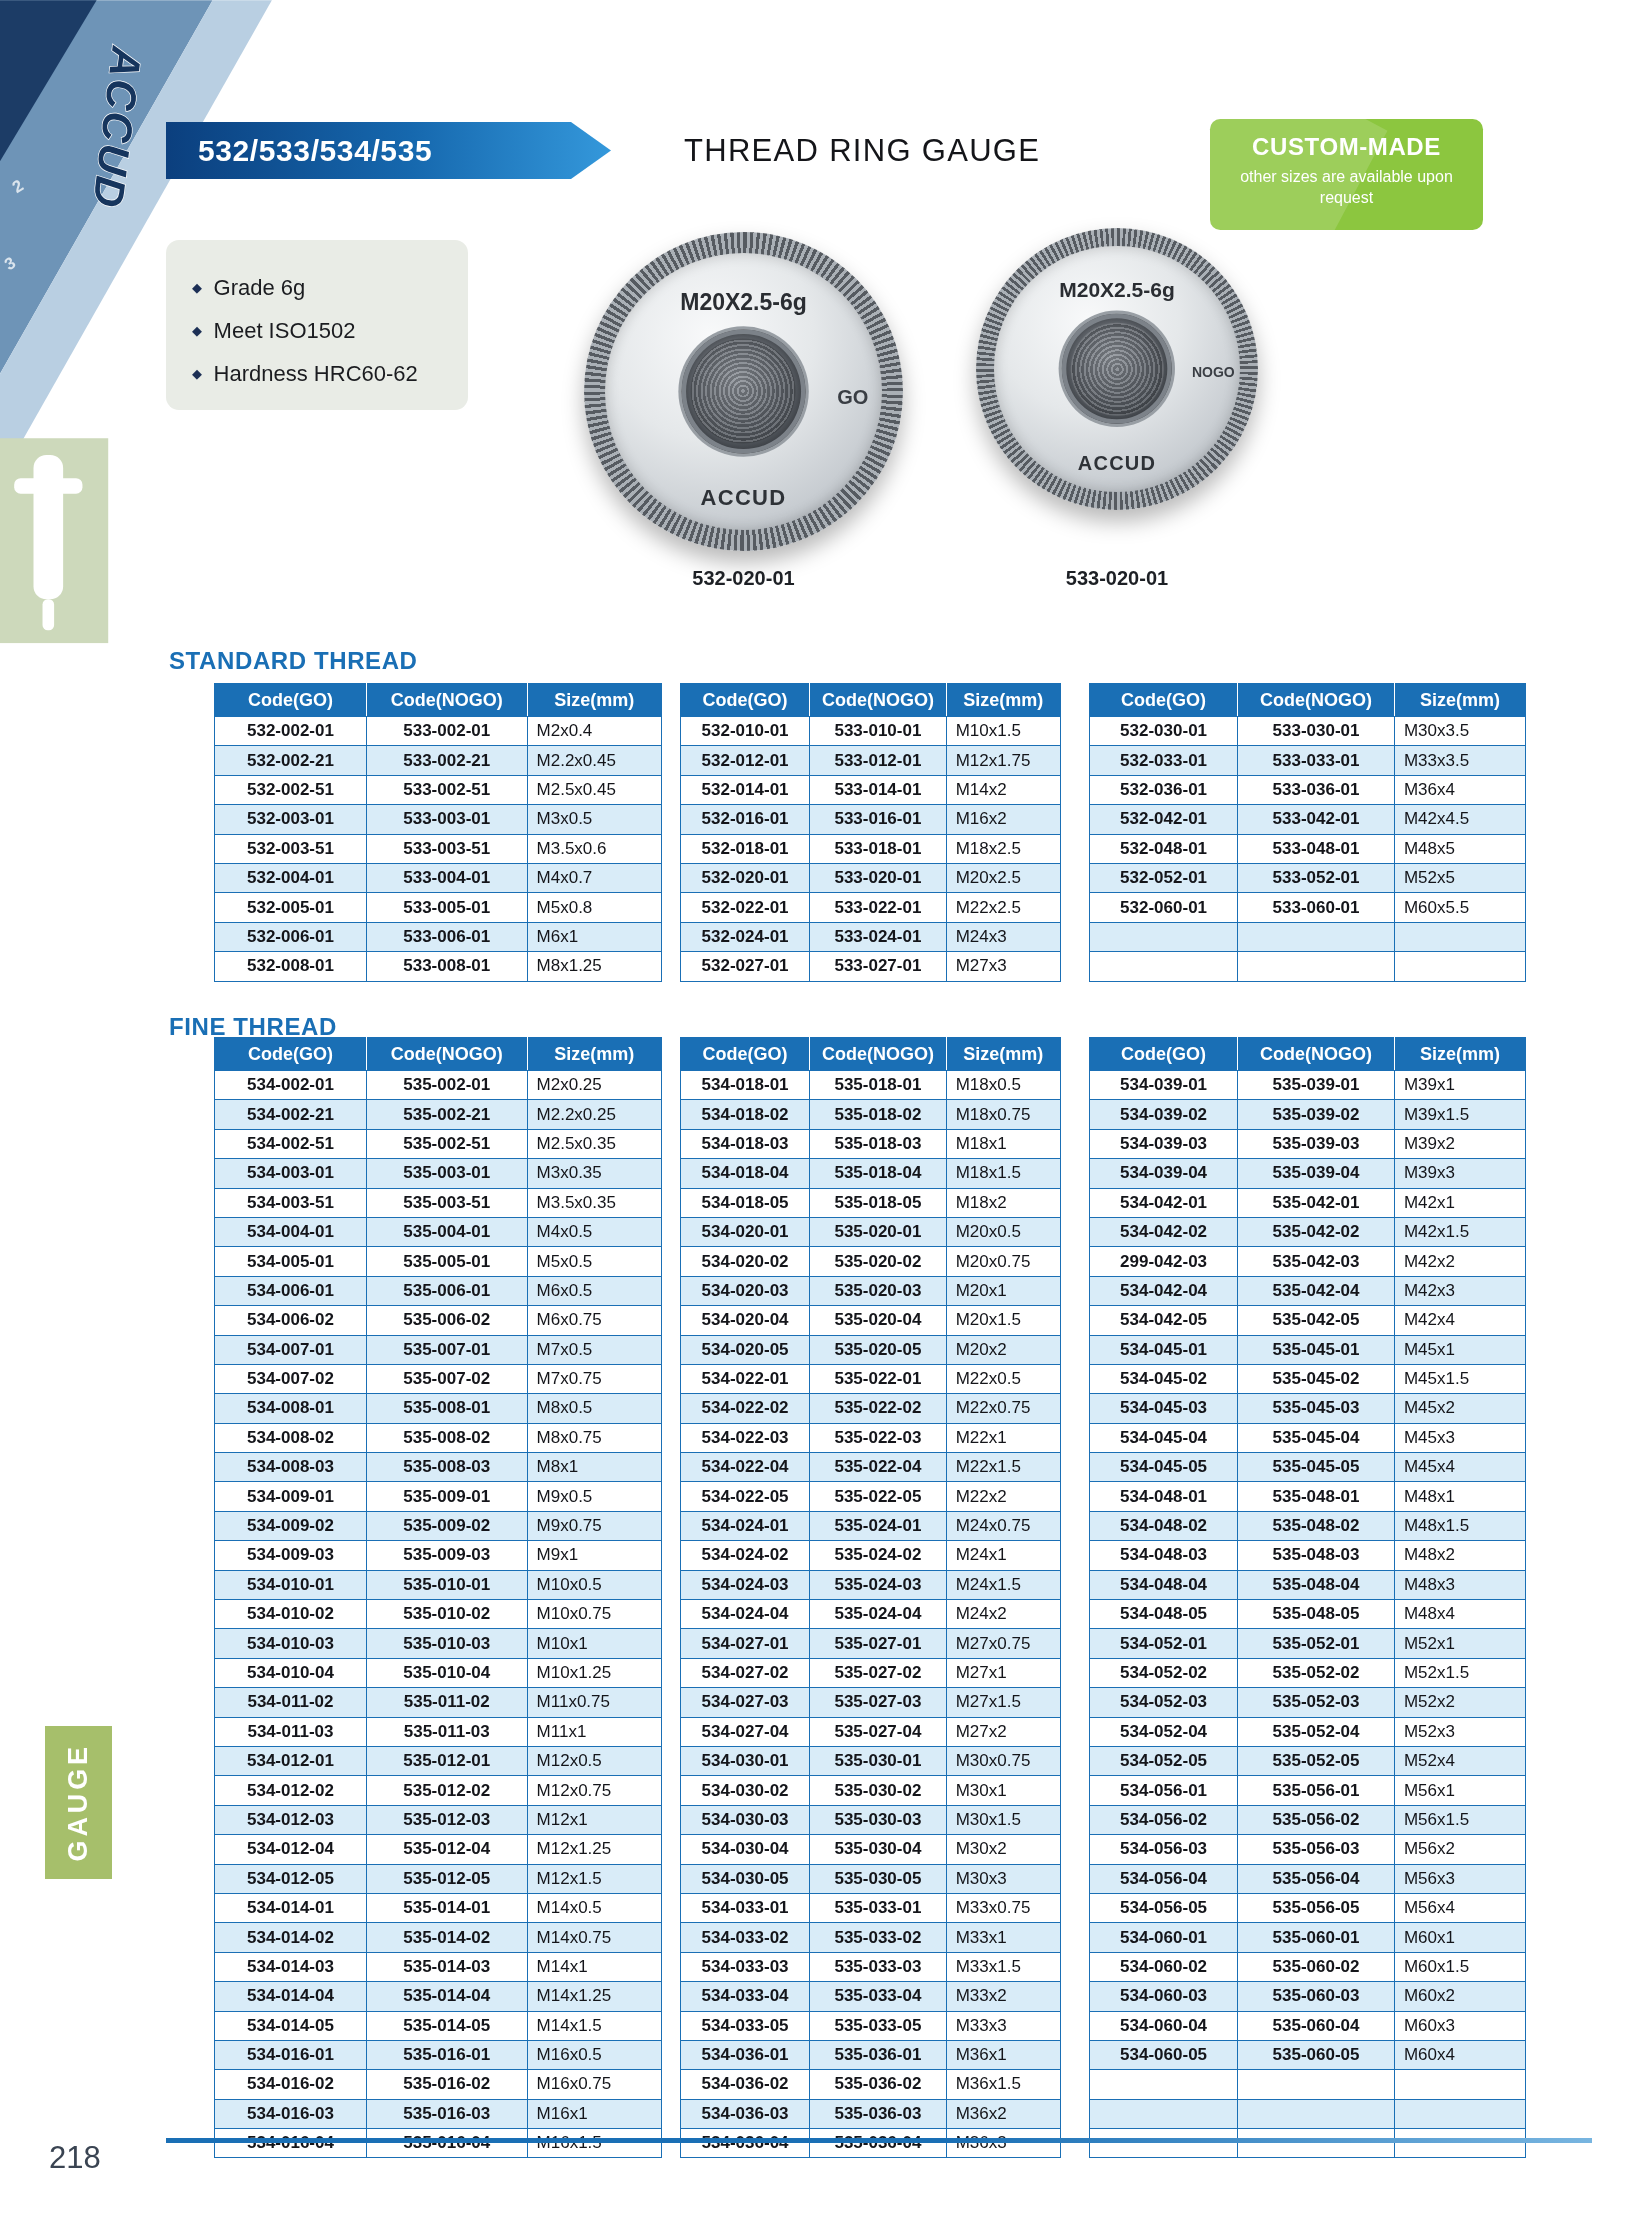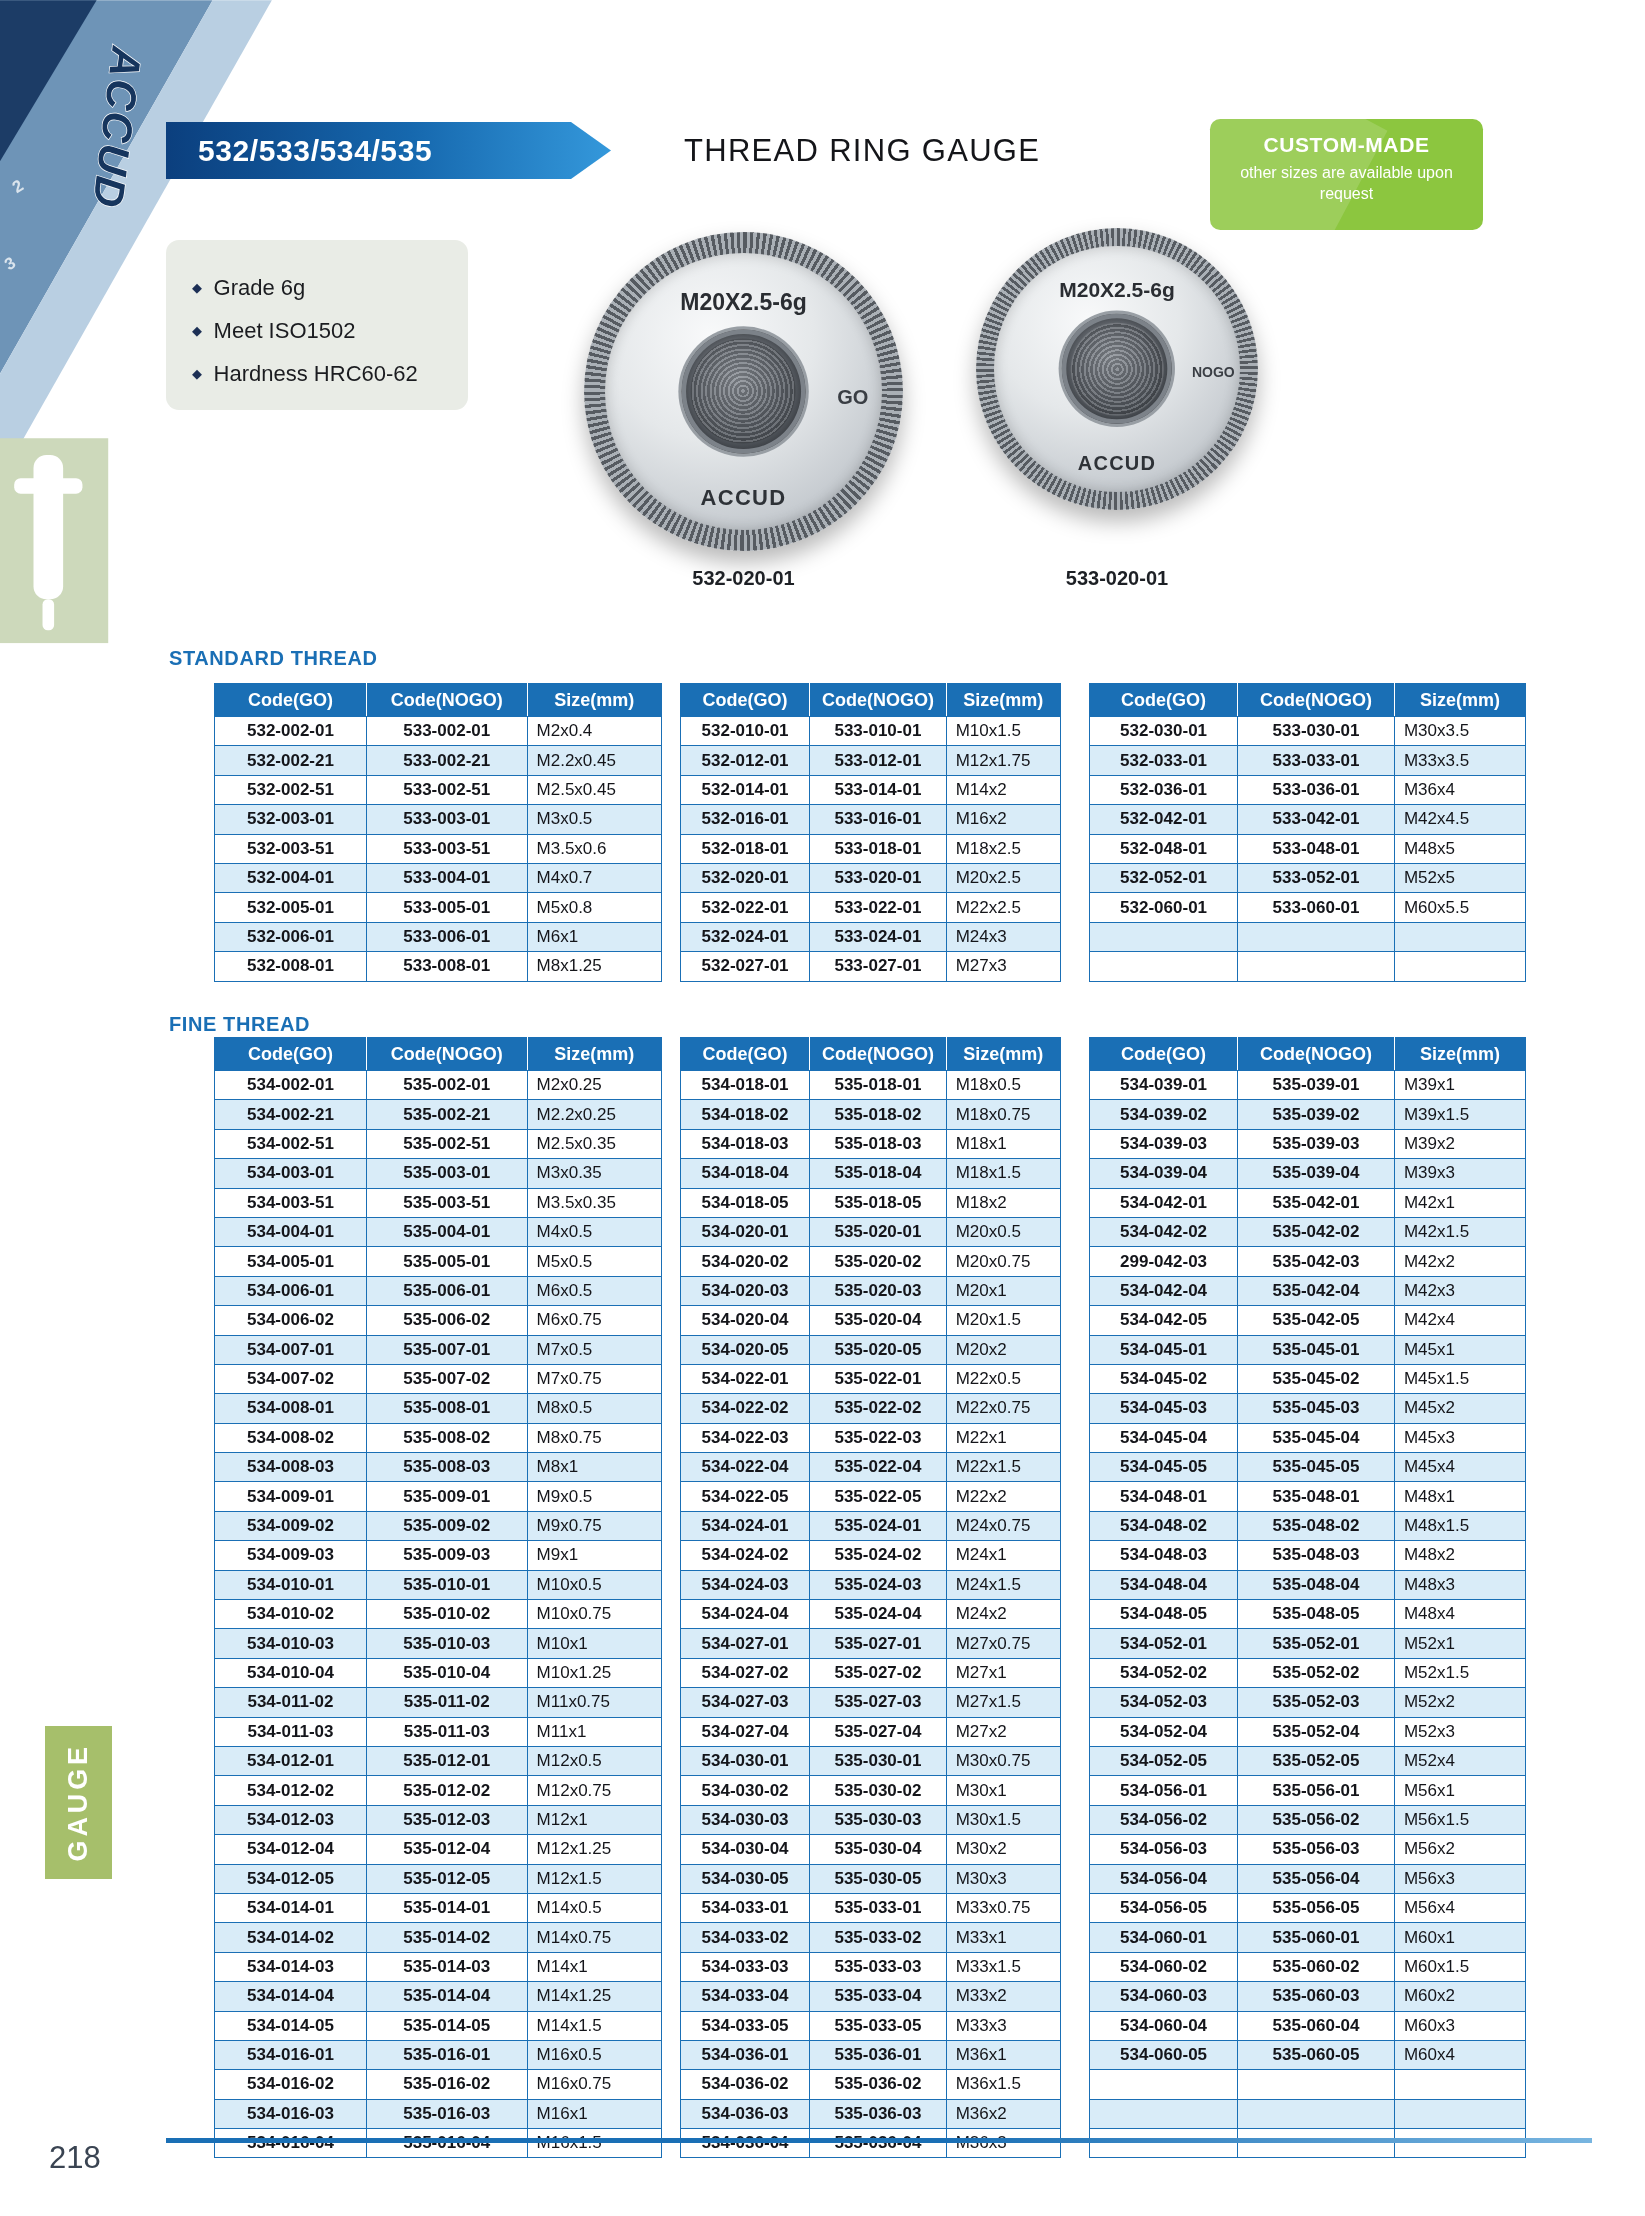--- a/index.html
+++ b/index.html
@@ -26,21 +26,21 @@
     background:linear-gradient(90deg,#0b3f7e 0%,#1668ae 55%,#3498db 100%);
     clip-path:polygon(0 0,calc(100% - 40px) 0,100% 50%,calc(100% - 40px) 100%,0 100%);
     color:#ffffff;font-weight:bold;font-size:30px;line-height:57px;padding-left:32px;
     box-sizing:border-box;letter-spacing:0.6px;}
   .page-title{position:absolute;left:684px;top:133px;font-size:31px;font-weight:400;
     color:#141519;letter-spacing:1.3px;}
   .custom-badge{position:absolute;left:1210px;top:119px;width:273px;height:111px;border-radius:10.3px;
     background:#8cc63f;overflow:hidden;text-align:center;box-sizing:border-box;padding-top:14px;}
   .custom-badge::before{content:"";position:absolute;left:-26px;top:-39px;width:168px;height:193px;
     background:rgba(255,255,255,.15);transform:rotate(28deg);}
-  .custom-badge .b-title{position:relative;color:#ffffff;font-weight:bold;font-size:21px;letter-spacing:0.6px;}
+  .custom-badge .b-title{position:relative;color:#ffffff;font-weight:bold;font-size:24px;letter-spacing:0.6px;}
   .custom-badge .b-sub{position:relative;color:#ffffff;font-size:16px;line-height:1.3;margin:6.4px auto 0;width:219px;}
 
   
   .features{position:absolute;left:166px;top:240px;width:302px;height:170px;background:#e9ece6;
     border-radius:13px;box-sizing:border-box;padding:26px 0 0 26px;}
   .feature-row{display:flex;align-items:center;height:43px;}
   .feature-row .bullet{color:#1c2f55;font-size:13px;margin-right:11.6px;}
   .feature-row .f-text{font-size:22px;color:#1b1c20;}
 
   
@@ -57,21 +57,21 @@
   .ring-hole::after{content:"";position:absolute;inset:8%;border-radius:50%;
     background:repeating-radial-gradient(circle,rgba(255,255,255,.14) 0 1.9px,rgba(0,0,0,.18) 1.9px 4.5px);}
   .ring-marking{position:absolute;top:13%;width:100%;text-align:center;font-weight:bold;
     font-size:23px;color:#2a2d32;}
   .ring-type{position:absolute;top:48%;right:5%;font-size:20px;font-weight:600;color:#3a3e44;}
   .ring-brand{position:absolute;bottom:7%;width:100%;text-align:center;font-weight:800;
     font-size:22px;letter-spacing:1.3px;color:#2e3237;}
   .ring-caption{position:absolute;top:567px;text-align:center;font-weight:bold;font-size:20px;color:#1d2025;}
 
   
-  .section-title{position:absolute;font-size:20px;font-weight:bold;color:#1a6fb5;letter-spacing:0.6px;}
+  .section-title{position:absolute;font-size:24px;font-weight:bold;color:#1a6fb5;letter-spacing:0.6px;}
   .tbl{position:absolute;}
   .gtable{border-collapse:collapse;table-layout:fixed;width:100%;border:1.9px solid #1a6fb5;margin-left:48px;}
   .gtable th{background:#1a6fb5;color:#ffffff;font-size:18px;font-weight:bold;height:30px;
     border-left:1.9px solid #ffffff;border-bottom:1.3px solid #1a6fb5;text-align:center;}
   .gtable th:first-child{border-left:none;}
   .gtable td{border:1.3px solid #1a6fb5;height:26.4px;font-size:17px;color:#14151a;
     overflow:hidden;white-space:nowrap;}
   .gtable td.code{text-align:center;font-weight:bold;}
   .gtable td.size{text-align:left;padding-left:9px;}
   .gtable tbody tr:nth-child(even){background:#d9ecf8;}

